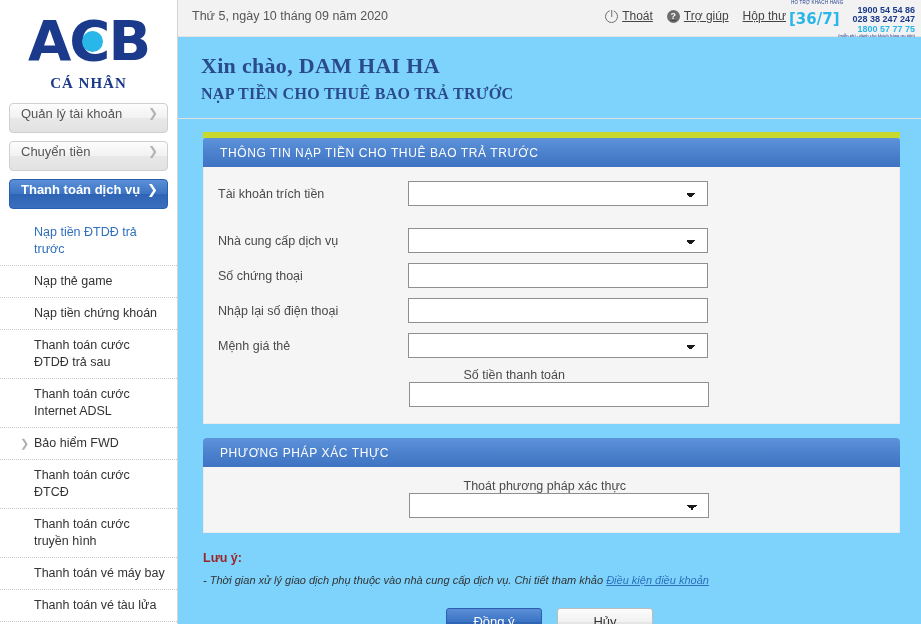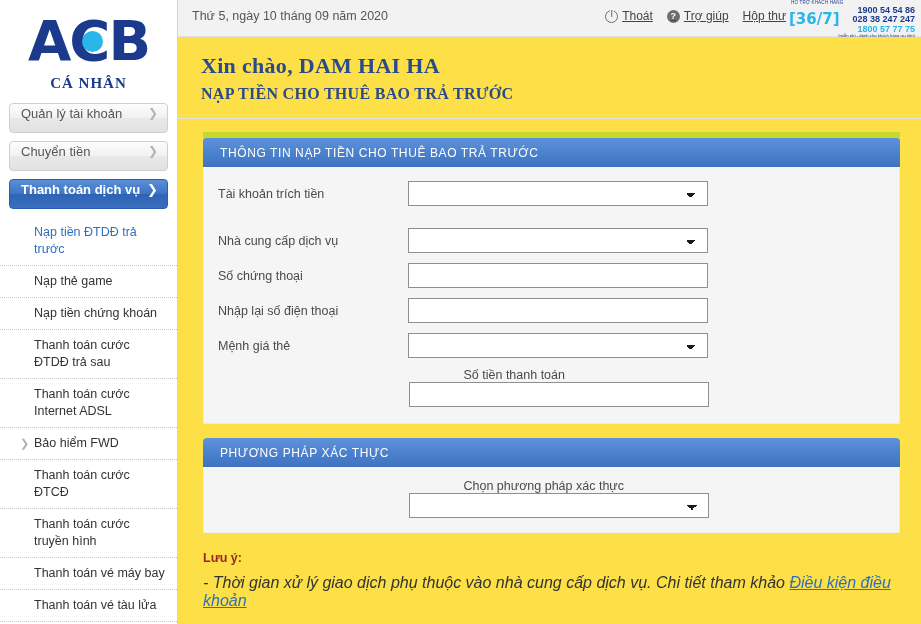--- a/index.html
+++ b/index.html
@@ -157,21 +157,21 @@
   .hl-247 { font-size: 15px; font-weight: bold; color: #29b6e8; font-family: "DejaVu Sans", sans-serif; }
   .hl-nums { text-align: right; }
   .hl-num { font-size: 9px; font-weight: bold; color: #1b3a8c; }
   .hl-num.cyan { color: #29b6e8; }
   .hl-foot { font-size: 4.2px; color: #1b3a8c; text-align: right; }
 
   
   #main {
     position: absolute; left: 178px; top: 37px;
     width: 743px; height: 587px;
-    background: #fde047;
+    background: #7dd3fc;
     overflow: hidden;
   }
   .titles { padding: 16px 0 6px 23px; }
   .t1 {
     font-family: "Liberation Serif", serif;
     font-size: 22px; font-weight: bold;
     color: #2b4a8b; letter-spacing: .3px;
   }
   .t2 {
     font-family: "Liberation Serif", serif;
@@ -231,21 +231,21 @@
       linear-gradient(135deg, #1a1a1a 50%, transparent 50%);
     background-position: calc(100% - 16px) 11px, calc(100% - 11px) 11px;
     background-size: 5px 5px, 5px 5px;
     background-repeat: no-repeat;
   }
   .frow.tall { margin-bottom: 22px; }
 
   .note { margin: 18px 0 0 25px; }
   .note-title { font-size: 12.5px; font-weight: bold; color: #9b2424; }
   .note-line {
-    font-size: 16px; font-style: italic; color: #333;
+    font-size: 11px; font-style: italic; color: #333;
     margin-top: 9px;
   }
   .note-link { color: #2f6fbd; text-decoration: underline; font-style: italic; cursor: pointer; }
 
   .btns {
     display: flex; justify-content: center; gap: 15px;
     margin-top: 14px;
   }
   .btn {
     width: 96px; height: 27px;
@@ -419,21 +419,21 @@
           </div>
         </div>
 
       </div>
     </div>
 
     <div class="panel" style="margin-top:14px;">
       <div class="panel-hd rounded">PHƯƠNG PHÁP XÁC THỰC</div>
       <div class="panel-bd" style="padding:12px 0 14px 0;">
         <div class="frow">
-          <div class="flabel">Chọn phương pháp xác thực</div>
+          <div class="flabel">Thoát phương pháp xác thực</div>
           <div class="fctl">
             <select class="sel"><option></option></select>
           </div>
         </div>
       </div>
     </div>
 
     <div class="note">
       <div class="note-title">Lưu ý:</div>
       <div class="note-line">

